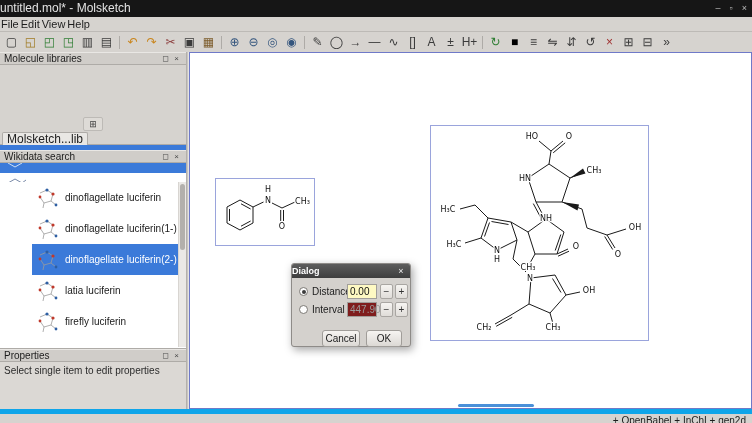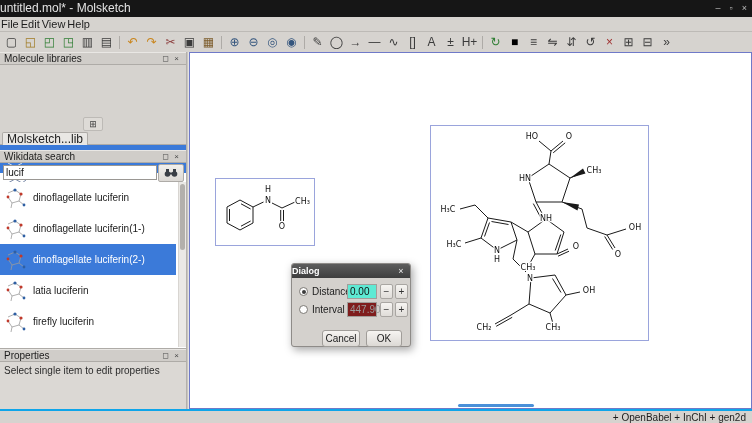--- a/index.html
+++ b/index.html
@@ -65,27 +65,27 @@
   #hscroll-thumb{position:absolute;left:268px;top:351px;width:76px;height:3px;background:#4a90d9;border-radius:2px;}
 
   
   #dialog{position:absolute;left:101px;top:210px;width:120px;height:84px;background:#d4d1cd;border:1px solid #8e8b88;border-radius:3px;box-shadow:2px 3px 9px rgba(0,0,0,.35);z-index:10;box-sizing:border-box;}
   #dialog .dtitle{position:absolute;left:0;top:0;width:100%;height:14px;background:linear-gradient(#5d5d5d,#3e3e3e);border-radius:2px 2px 0 0;color:#fff;font-size:9px;line-height:14px;text-align:left;font-weight:bold;}
   #dialog .dclose{position:absolute;right:3px;top:0;width:12px;height:14px;color:#eee;font-size:9px;line-height:14px;text-align:center;font-weight:normal;}
   .drow{position:absolute;left:0;width:100%;height:16px;}
   .radio{position:absolute;left:7px;top:3px;width:9px;height:9px;border:1px solid #7c7975;border-radius:50%;background:#fdfdfd;box-sizing:border-box;}
   .radio.checked::after{content:"";position:absolute;left:1.5px;top:1.5px;width:4px;height:4px;border-radius:50%;background:#3c3c3c;}
   .dlabel{position:absolute;left:20px;top:2px;font-size:10px;color:#1c1c1c;}
-  .spinval{position:absolute;left:55px;top:0;width:30px;height:15px;border:1px solid #a19e9a;background:#5eead4;font-size:10px;line-height:14px;padding-left:2px;box-sizing:border-box;color:#111;}
+  .spinval{position:absolute;left:55px;top:0;width:30px;height:15px;border:1px solid #a19e9a;background:#fef9c3;font-size:10px;line-height:14px;padding-left:2px;box-sizing:border-box;color:#111;}
   .spinval.disabled{background:#7f1d1d;color:#9b9b9b;}
   .spinbtn{position:absolute;top:0;width:13px;height:15px;border:1px solid #a9a6a2;background:linear-gradient(#f6f4f1,#e0ddd9);border-radius:2px;font-size:10px;line-height:13px;text-align:center;color:#333;box-sizing:border-box;}
   .dbtn{position:absolute;top:66px;height:17px;border:1px solid #a09d99;border-radius:3px;background:linear-gradient(#f6f4f1,#dcd9d5);font-size:10px;text-align:center;line-height:15px;color:#1c1c1c;box-sizing:border-box;}
 
   
-  #statusbar{left:0;top:409px;width:752px;height:14px;background:#d6d3cf;border-top:2px solid #0ea5e9;box-sizing:border-box;}
+  #statusbar{left:0;top:409px;width:752px;height:14px;background:#d6d3cf;border-top:5px solid #0ea5e9;box-sizing:border-box;}
   #statusbar .plugins{position:absolute;right:6px;top:1px;font-size:10px;color:#1d1d1d;}
 </style>
 </head>
 <body>
 
 <div class="abs" id="titlebar">
   <div class="title">untitled.mol* - Molsketch</div>
   <div class="controls">
     <span class="wbtn">–</span>
     <span class="wbtn">▫</span>
@@ -192,33 +192,21 @@
         </svg>
         <span>Nitrobenzene</span>
       </div>
     </div>
 
   <div class="phead" style="top:98px;">
     <span class="ptitle">Wikidata search</span>
     <span class="pbtn">◻</span>
     <span class="pbtn">×</span>
   </div>
-  <div class="abs" id="searchrow" style="top:111px;left:0;width:186px;height:19px;">
-    <input id="search-input" value="lucif" style="">
-    <div id="search-btn">
-      <svg width="14" height="10" viewBox="0 0 14 10">
-        <circle cx="3.5" cy="6" r="2.8" fill="#3a3f46"></circle>
-        <circle cx="10.5" cy="6" r="2.8" fill="#3a3f46"></circle>
-        <rect x="5.5" y="4.5" width="3" height="2" fill="#3a3f46"></rect>
-        <rect x="2" y="1" width="3" height="3" fill="#3a3f46"></rect>
-        <rect x="9" y="1" width="3" height="3" fill="#3a3f46"></rect>
-      </svg>
-    </div>
-  </div>
-  <div class="abs" id="wikilist" style="top:130px;">
+  <div class="abs" id="wikilist" style="top:130px;padding-left:32px;">
 
       <div class="wrow">
         <svg class="thumb" width="26" height="26" viewBox="0 0 26 26">
           <g stroke="#9a9a9a" stroke-width="0.8">
             <line x1="5" y1="8" x2="12" y2="5"></line>
             <line x1="12" y1="5" x2="18" y2="9"></line>
             <line x1="18" y1="9" x2="16" y2="16"></line>
             <line x1="16" y1="16" x2="9" y2="18"></line>
             <line x1="9" y1="18" x2="5" y2="12"></line>
             <line x1="16" y1="16" x2="21" y2="20"></line>

